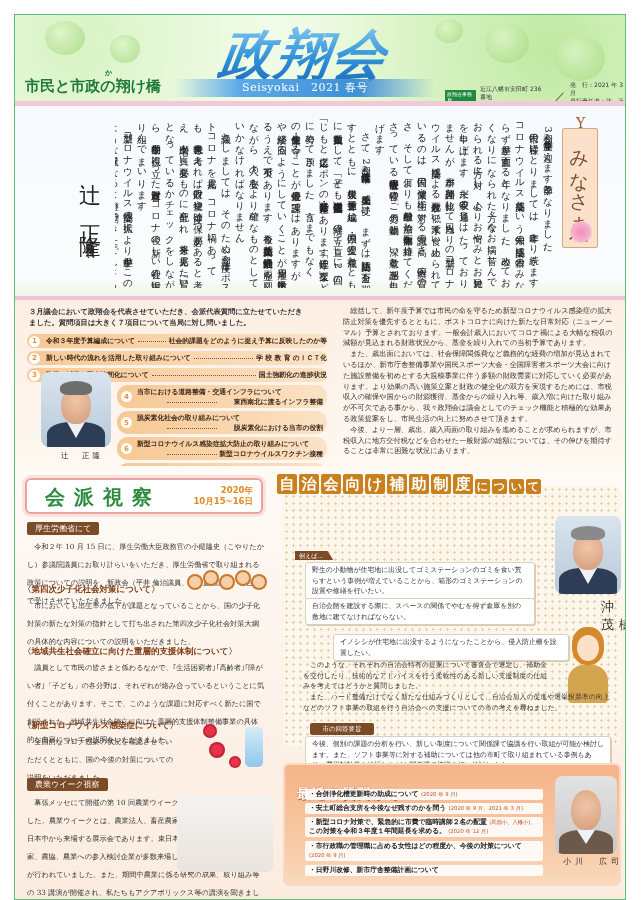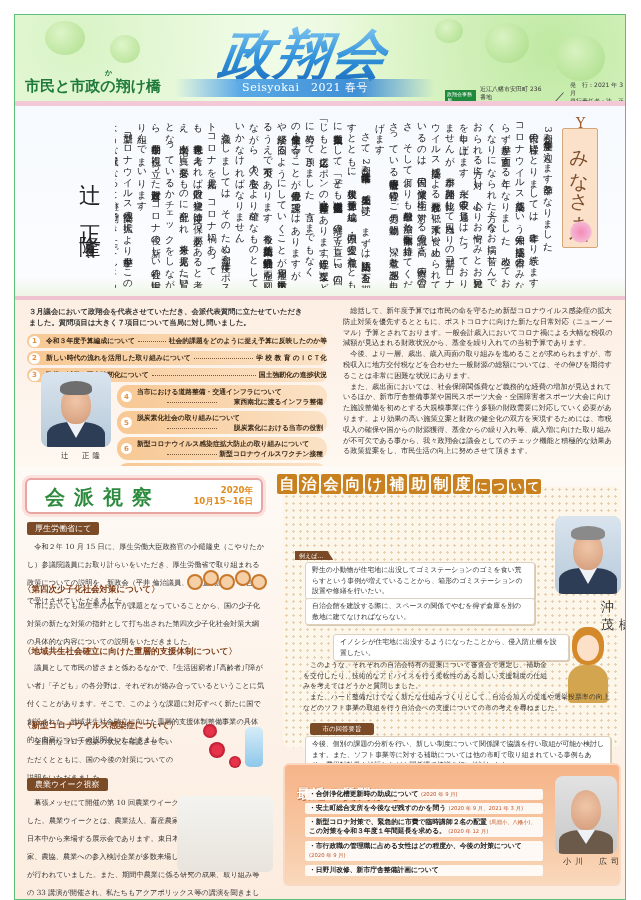--- a/index.html
+++ b/index.html
@@ -199,22 +199,22 @@
     </div>
     <div class="photo ptsuji">
       <div class="suit" style="left:6px;top:50px;width:58px;height:30px"></div>
       <div class="shirt" style="left:26px;top:50px;width:18px;height:16px"></div>
       <div class="face" style="left:20px;top:14px;width:30px;height:38px"></div>
       <div class="hair" style="left:19px;top:9px;width:32px;height:14px"></div>
     </div>
     <div class="cap" style="left:46px;top:155px">辻　正隆</div>
     <div class="q-right">
       <p>総括して、新年度予算では市民の命を守るため新型コロナウイルス感染症の拡大防止対策を優先するとともに、ポストコロナに向けた新たな日常対応（ニューノーマル）予算とされております。一般会計歳入においてコロナ禍による大幅な税収の減額が見込まれる財政状況から、基金を繰り入れての当初予算であります。</p>
+      <p>また、歳出面においては、社会保障関係費など義務的な経費の増加が見込まれているほか、新市庁舎整備事業や国民スポーツ大会・全国障害者スポーツ大会に向けた施設整備を初めとする大規模事業に伴う多額の財政需要に対応していく必要があります。より効果の高い施策立案と財政の健全化の双方を実現するためには、市税収入の確保や国からの財源獲得、基金からの繰り入れ等、歳入増に向けた取り組みが不可欠である事から、我々政翔会は議会としてのチェック機能と積極的な効果ある政策提案をし、市民生活の向上に努めさせて頂きます。</p>
       <p>今後、より一層、歳出、歳入両面の取り組みを進めることが求められますが、市税収入に地方交付税などを合わせた一般財源の総額については、その伸びを期待することは非常に困難な状況にあります。</p>
-      <p>また、歳出面においては、社会保障関係費など義務的な経費の増加が見込まれているほか、新市庁舎整備事業や国民スポーツ大会・全国障害者スポーツ大会に向けた施設整備を初めとする大規模事業に伴う多額の財政需要に対応していく必要があります。より効果の高い施策立案と財政の健全化の双方を実現するためには、市税収入の確保や国からの財源獲得、基金からの繰り入れ等、歳入増に向けた取り組みが不可欠である事から、我々政翔会は議会としてのチェック機能と積極的な効果ある政策提案をし、市民生活の向上に努めさせて頂きます。</p>
     </div>
   </div>
 
   <div class="lower">
 
     <div class="banner">
       <span class="t">会派視察</span>
       <span class="d">
         <span>2020年</span><br>
         <span>10月15~16日</span>

